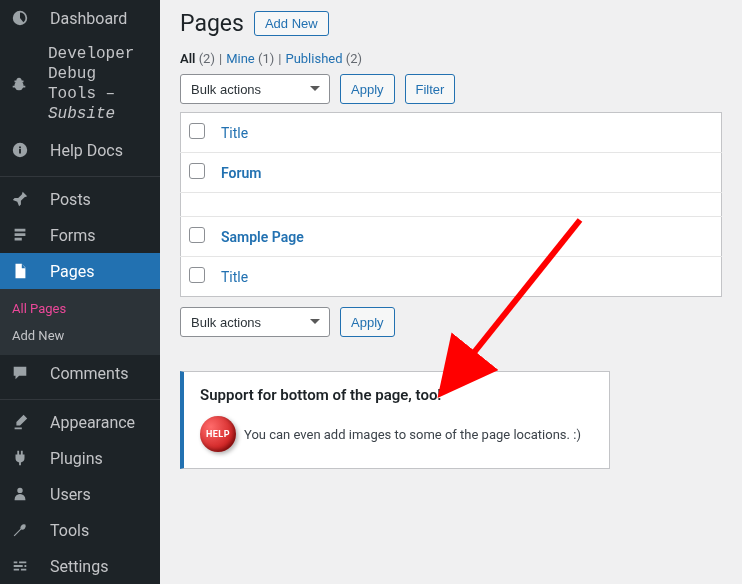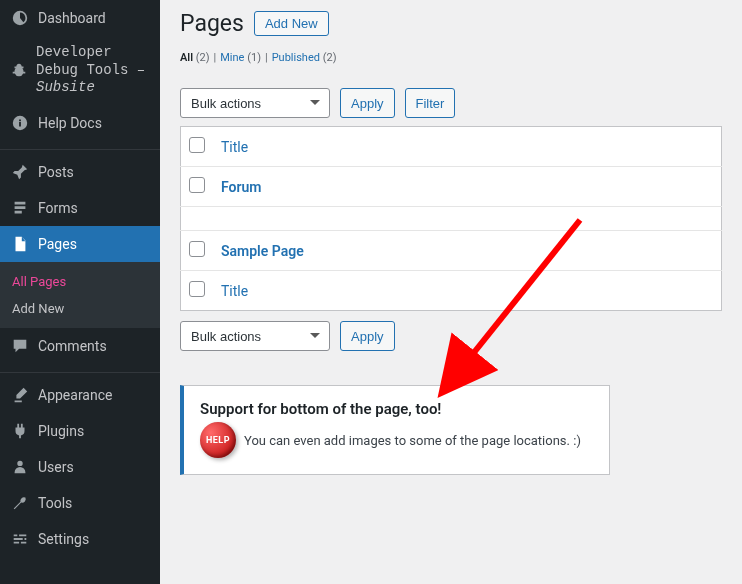--- a/index.html
+++ b/index.html
@@ -2,38 +2,38 @@
 <html><head>
 <meta charset="utf-8">
 <style>
   * { box-sizing: border-box; margin: 0; padding: 0; }
   body { font-family: -apple-system, BlinkMacSystemFont, "Segoe UI", Roboto, sans-serif; font-size: 13px; color: #3c434a; background: #f0f0f1; width: 742px; height: 584px; overflow: hidden; position: relative; }
   
   .admin { display: flex; height: 100%; }
   
   
   .sidebar { width: 160px; background: #1d2327; color: #f0f0f1; flex-shrink: 0; }
-  .menu-item { display: flex; align-items: center; padding: 8px 10px; color: #c3c4c7; cursor: pointer; font-size: 14px; position: relative; }
+  .menu-item { display: flex; align-items: center; padding: 8px 10px; color: #c3c4c7; cursor: pointer; font-size: 16px; position: relative; gap: 12px; }
   .menu-item .icon { width: 20px; height: 20px; margin-right: 8px; display: flex; align-items: center; justify-content: center; }
   .menu-item .icon svg { width: 18px; height: 18px; fill: rgba(240,246,252,.6); }
   .menu-item.current { background: #2271b1; color: #fff; }
   .menu-item.current .icon svg { fill: #fff; }
   .menu-item.current::after { content:""; position:absolute; right:-8px; top:50%; transform:translateY(-50%); border:8px solid transparent; border-right-color:#f0f0f1; }
   .menu-sep { height: 5px; border-bottom: 1px solid #32373c; margin: 4px 0; }
   .submenu { background: #2c3338; padding: 6px 0; }
   .submenu .sub-item { padding: 6px 12px; color: #c3c4c7; font-size: 13px; cursor:pointer; }
   .submenu .sub-item.current-sub { color: #ec4899; font-weight: 400; }
   
   
   .content { flex: 1; padding: 10px 20px; overflow: auto; }
   .heading-row { display: flex; align-items: center; gap: 10px; margin-bottom: 14px; }
   .heading-row h1 { font-size: 23px; font-weight: 400; color: #1d2327; }
   .btn-outline { display:inline-block; border: 1px solid #2271b1; color: #2271b1; background: #f6f7f7; padding: 4px 10px; border-radius: 3px; font-size: 13px; cursor: pointer; }
   
-  .subsubsub { font-size: 11px; color: #646970; margin-bottom: 24px; }
+  .subsubsub { font-size: 13px; color: #646970; margin-bottom: 8px; }
   .subsubsub .link { color: #2271b1; cursor:pointer; }
   .subsubsub .cnt { color:#646970; }
   .subsubsub .sep { color:#646970; padding:0 4px; }
   .subsubsub .current { color:#1d2327; font-weight:600; }
   
   .tablenav { display:flex; gap:10px; margin-bottom:8px; }
   .selectbox { position:relative; }
   .selectbox select { appearance:none; -webkit-appearance:none; background:#fff; border:1px solid #8c8f94; border-radius:3px; padding:2px 28px 2px 10px; height:30px; font-size:13px; color:#2c3338; min-width:150px; }
   .selectbox::after { content:""; position:absolute; right:10px; top:12px; border:5px solid transparent; border-top-color:#595959; pointer-events:none; }
   
@@ -44,21 +44,21 @@
   .list-table th { font-weight:400; color:#2271b1; font-size:14px; }
   .list-table td.title a { color:#2271b1; font-weight:600; font-size:14px; text-decoration:none; }
   .list-table tbody tr.spacer td { height:24px; border-bottom:1px solid #e5e5e5; }
   .list-table tfoot th { border-bottom:none; border-top:1px solid #c3c4c7; }
   input[type=checkbox] { width:16px; height:16px; border:1px solid #8c8f94; border-radius:3px; appearance:none; background:#fff; cursor:pointer; }
   
   .bottom-actions { display:flex; gap:10px; margin-top:10px; }
   
   
   .notice { background:#fff; border:1px solid #c3c4c7; border-left:4px solid #2271b1; padding:14px 16px 16px; margin-top:34px; max-width:430px; }
-  .notice h3 { font-size:15px; font-weight:600; color:#1d2327; margin-bottom:4px; }
+  .notice h3 { font-size:15px; font-weight:600; color:#1d2327; margin-bottom:12px; }
   .notice-body { display:flex; align-items:center; gap:8px; font-size:13px; color:#3c434a; }
   .help-badge { width:36px; height:36px; border-radius:50%; background: radial-gradient(circle at 30% 30%, #ff6b6b, #b80000); display:flex; align-items:center; justify-content:center; color:#fff; font-weight:700; font-size:9px; letter-spacing:.5px; box-shadow: inset -2px -2px 4px rgba(0,0,0,.4), 2px 2px 4px rgba(0,0,0,.3); flex-shrink:0; }
   
   
   .arrow-svg { position:absolute; left:430px; top:210px; pointer-events:none; }
 </style>
 </head>
 <body>
 
 <div class="admin">

